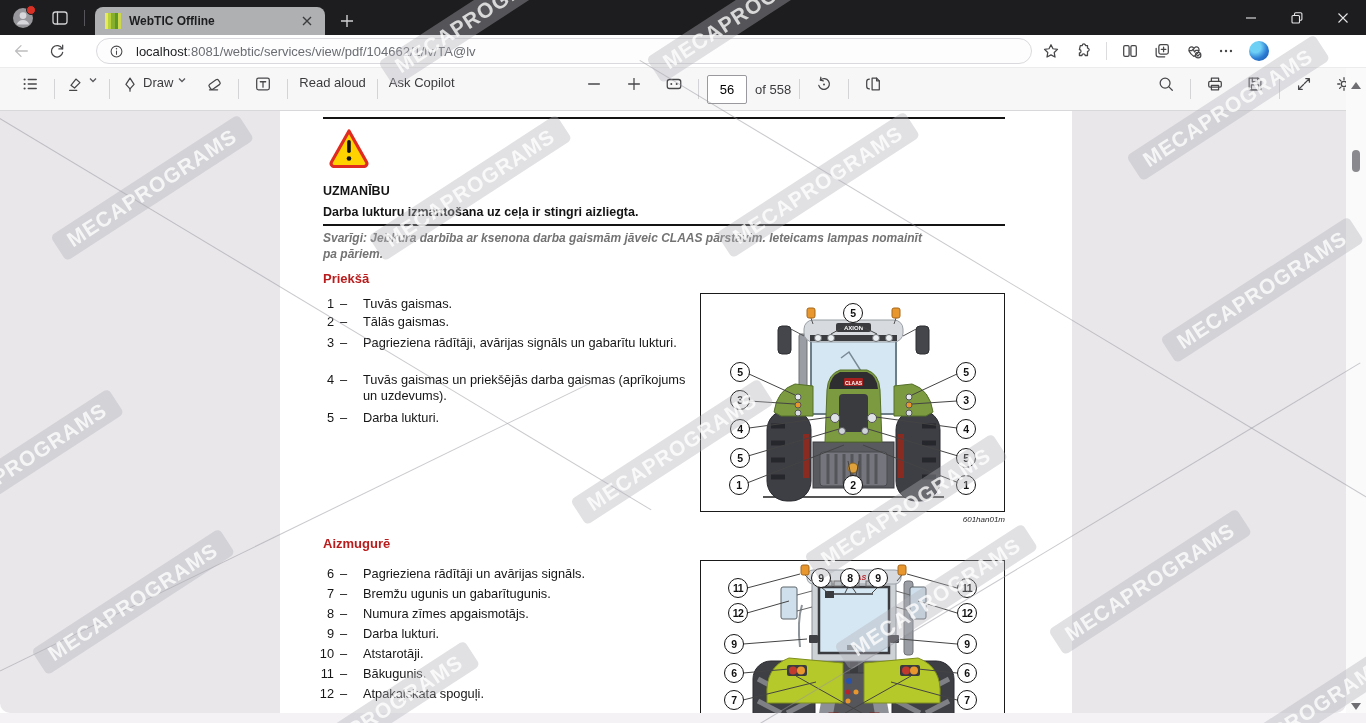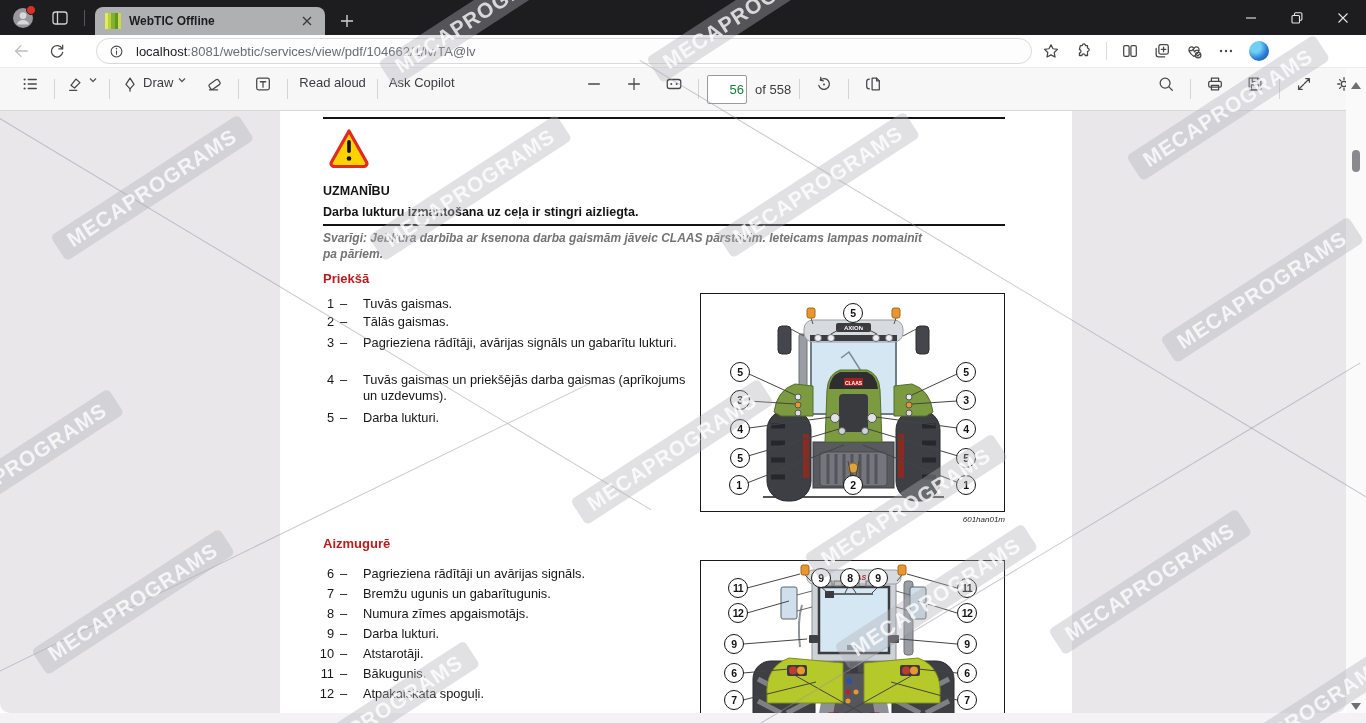--- a/index.html
+++ b/index.html
@@ -49,21 +49,21 @@
      radial-gradient(circle at 32% 30%,#6fd0f6 0 28%,#2b7cd3 60%,#1a4fa0 100%);}
 
   
   .pdfbar{position:absolute;left:0;top:68px;width:1366px;height:43px;background:#f8f7f8;border-bottom:1px solid #d8d8da;box-sizing:border-box;}
   .grp{position:absolute;top:0;height:42px;display:flex;align-items:center;gap:8px;}
   .tbbtn{min-width:26px;height:28px;display:flex;justify-content:center;gap:4px;padding:0 3px;border-radius:4px;}
   .tblabel{font-size:13px;color:#3b3b3e;white-space:nowrap;}
   .vsep{width:1px;height:20px;background:#d4d4d6;}
   .chev{width:10px;height:10px;}
   .chev *{stroke:#5a5a5e;stroke-width:1.3;fill:none;}
-  .pageinput{width:34px;height:25px;border:1px solid #9a9a9e;border-radius:2px;text-align:right;font-size:13px;color:#15803d;background:#fff;font-family:"Liberation Sans",sans-serif;}
+  .pageinput{width:34px;height:25px;border:1px solid #9a9a9e;border-radius:2px;text-align:center;font-size:13px;color:#000000;background:#fff;font-family:"Liberation Sans",sans-serif;}
   .ofpages{font-size:13px;color:#3b3b3e;}
 
   
   .viewer{position:absolute;left:0;top:111px;width:1346px;height:602px;background:#e9e7ea;border-radius:0 0 10px 10px;overflow:hidden;}
   .page{position:absolute;left:280px;top:0;width:792px;height:700px;background:#fff;}
   .rule{position:absolute;left:43px;width:682px;height:2px;background:#141414;}
   .doc-b{font-weight:bold;font-size:12.5px;color:#141414;}
   .doc-note{font-weight:bold;font-style:italic;font-size:12px;color:#737373;line-height:15.5px;}
   .doc-h{font-weight:bold;font-size:13px;color:#b91c1c;}
   .li-row{position:absolute;font-size:12.8px;color:#161616;line-height:15.5px;}

